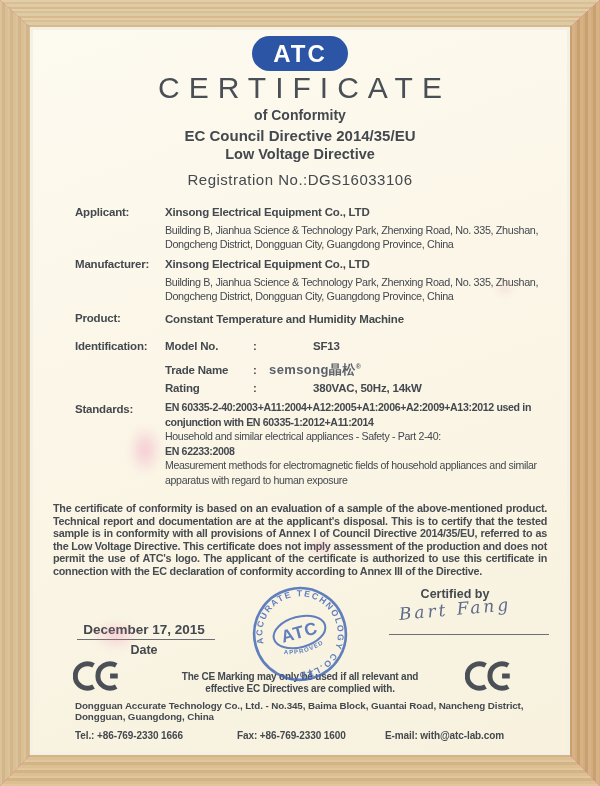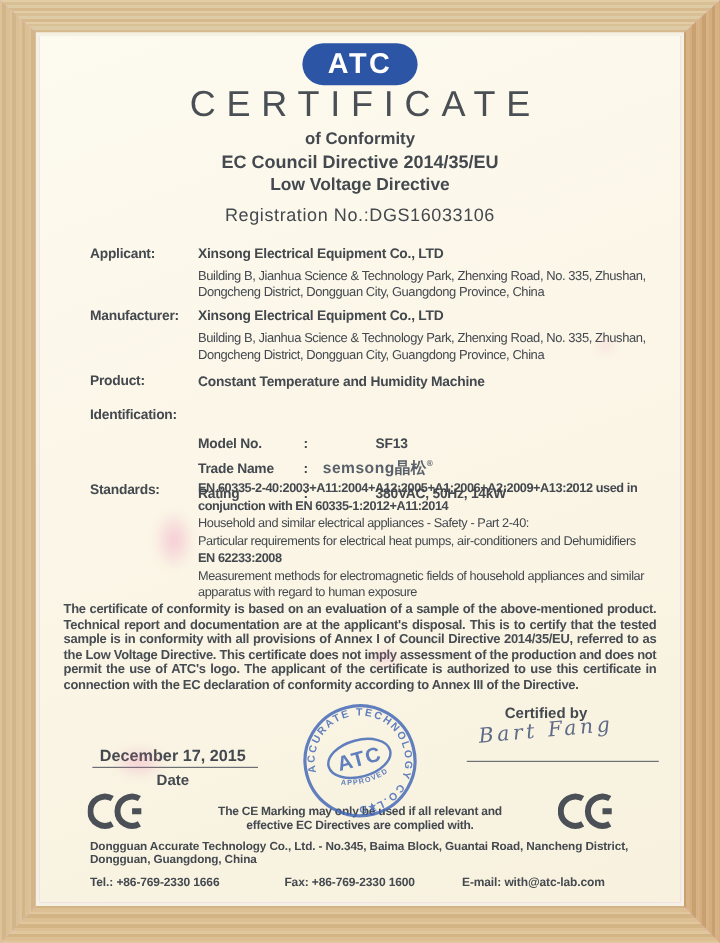--- a/index.html
+++ b/index.html
@@ -1,19 +1,19 @@
 <!DOCTYPE html>
 <html><head>
 <meta charset="utf-8">
 <style>
   html,body{margin:0;padding:0;background:#888;}
   #canvas{
     position:relative;width:600px;height:786px;overflow:hidden;
     font-family:"Liberation Sans","DejaVu Sans",sans-serif;
-    background:#f0abfc;
+    background:#ec4899;
   }
   
   .wood{position:absolute;z-index:1;}
   .wood-top{left:0;top:0;width:600px;height:30px;
     background:repeating-linear-gradient(180deg,#e3cda6 0 2px,#d9bf94 2px 4px,#ddcba6 4px 7px,#d6ba8d 7px 9px);
     clip-path:polygon(0 0,100% 0,567px 100%,33px 100%);}
   .wood-left{left:0;top:0;width:33px;height:786px;
     background:repeating-linear-gradient(90deg,#dcc39a 0 2px,#d2b588 2px 5px,#dac094 5px 8px);
     clip-path:polygon(0 0,100% 30px,100% 752px,0 100%);}
   .wood-right{right:0;top:0;width:33px;height:786px;
@@ -40,21 +40,21 @@
     box-sizing:border-box;color:#4a4f55;}
   .subtitle{top:77px;font-size:14px;font-weight:bold;text-align:center;}
   .dir1{top:97px;font-size:15px;font-weight:bold;}
   .dir2{top:116px;font-size:14.5px;font-weight:bold;}
   .reg{top:141px;font-size:15px;font-weight:normal;letter-spacing:.5px;}
   
   .lbl{left:42px;width:92px;font-size:11.5px;font-weight:bold;letter-spacing:-.2px;}
   .val{left:132px;width:400px;font-size:11.5px;letter-spacing:-.2px;}
   .name{font-weight:bold;}
   .addr{font-size:10.8px;line-height:13.5px;letter-spacing:-.35px;width:396px;}
-  .subrow .sl{display:inline-block;width:88px;font-weight:bold;font-size:11.5px;margin-top:24px;}
+  .subrow .sl{display:inline-block;width:88px;font-weight:bold;font-size:11.5px;}
   .subrow .cl{display:inline-block;width:16px;font-weight:bold;}
   .subrow .sv{font-weight:bold;font-size:11.5px;margin-left:44px;}
   .trade-logo{font-weight:bold;font-size:13px;letter-spacing:.4px;color:#5a616b;}
   .trade-logo sup{font-size:7px;}
   .std{line-height:14.5px;font-size:10.6px;letter-spacing:-.35px;width:400px;}
   .std .en{font-weight:bold;}
   
   .statement{left:20px;top:472px;width:494px;font-size:10.8px;font-weight:bold;
     line-height:12.5px;text-align:justify;letter-spacing:-.25px;color:#474c52;}
   
@@ -127,21 +127,20 @@
       <span class="sl">Trade Name</span><span class="cl">:</span><span class="trade-logo"><span>semsong晶松</span><sup>®</sup></span>
     </div>
     <div class="abs val subrow" style="top:352px">
       <span class="sl">Rating</span><span class="cl">:</span><span class="sv">380VAC, 50Hz, 14kW</span>
     </div>
 
     <div class="abs lbl" style="top:373px">Standards:</div>
     <div class="abs val std" style="top:370px">
       <div class="en">EN 60335-2-40:2003+A11:2004+A12:2005+A1:2006+A2:2009+A13:2012 used in conjunction with EN 60335-1:2012+A11:2014</div>
       <div>Household and similar electrical appliances - Safety - Part 2-40:</div>
-      <div>Particular requirements for electrical heat pumps, air-conditioners and Dehumidifiers</div>
       <div class="en">EN 62233:2008</div>
       <div>Measurement methods for electromagnetic fields of household appliances and similar apparatus with regard to human exposure</div>
     </div>
 
     <div class="abs statement">The certificate of conformity is based on an evaluation of a sample of the above-mentioned product. Technical report and documentation are at the applicant's disposal. This is to certify that the tested sample is in conformity with all provisions of Annex I of Council Directive 2014/35/EU, referred to as the Low Voltage Directive. This certificate does not imply assessment of the production and does not permit the use of ATC's logo. The applicant of the certificate is authorized to use this certificate in connection with the EC declaration of conformity according to Annex III of the Directive.</div>
 
     <div class="abs certby">Certified by</div>
     <div class="abs sig">Bart Fang</div>
     <div class="abs sigline"></div>
     <div class="abs dateval">December 17, 2015</div>

